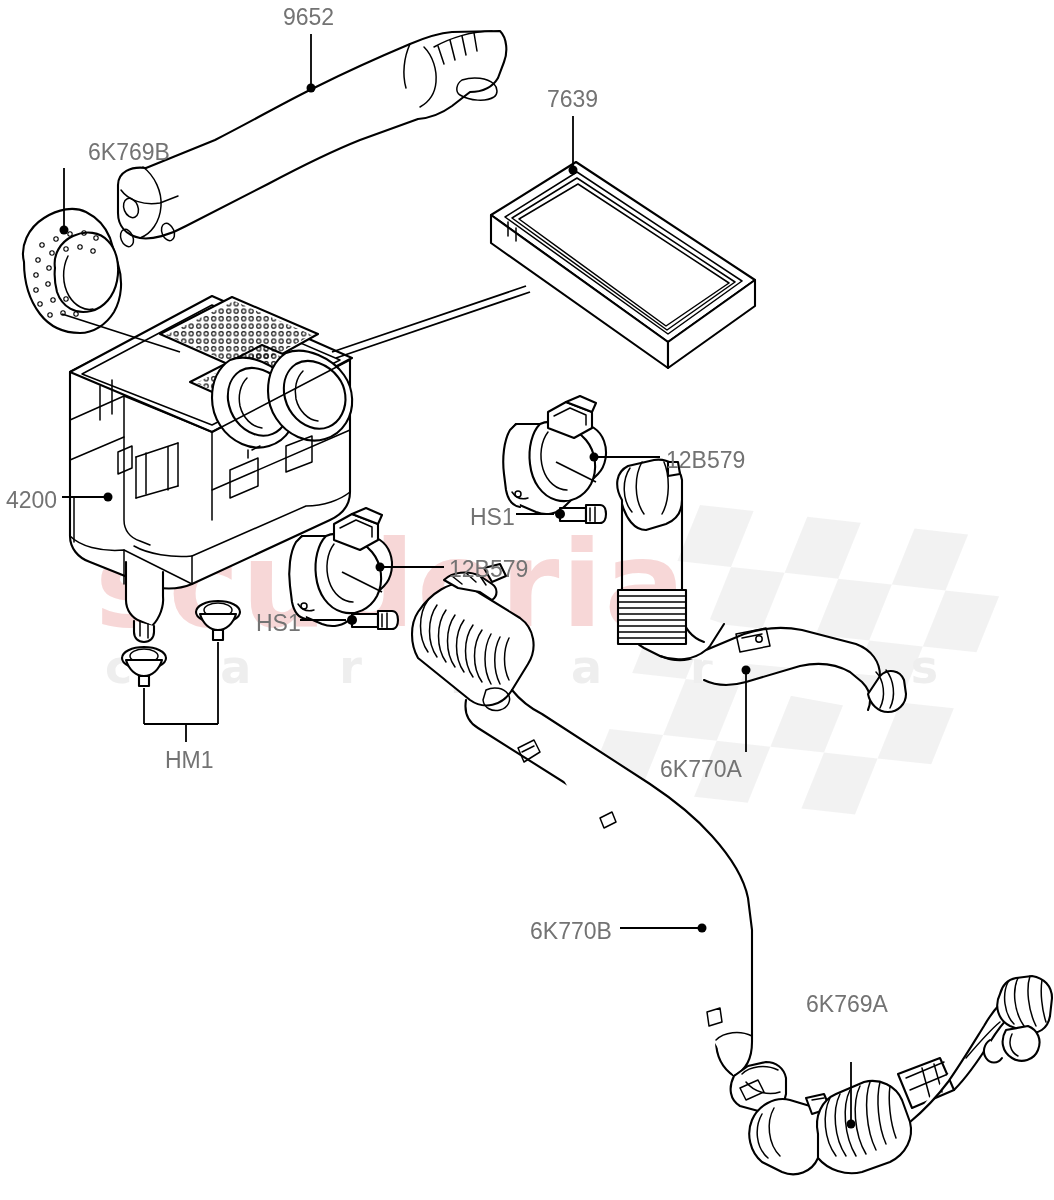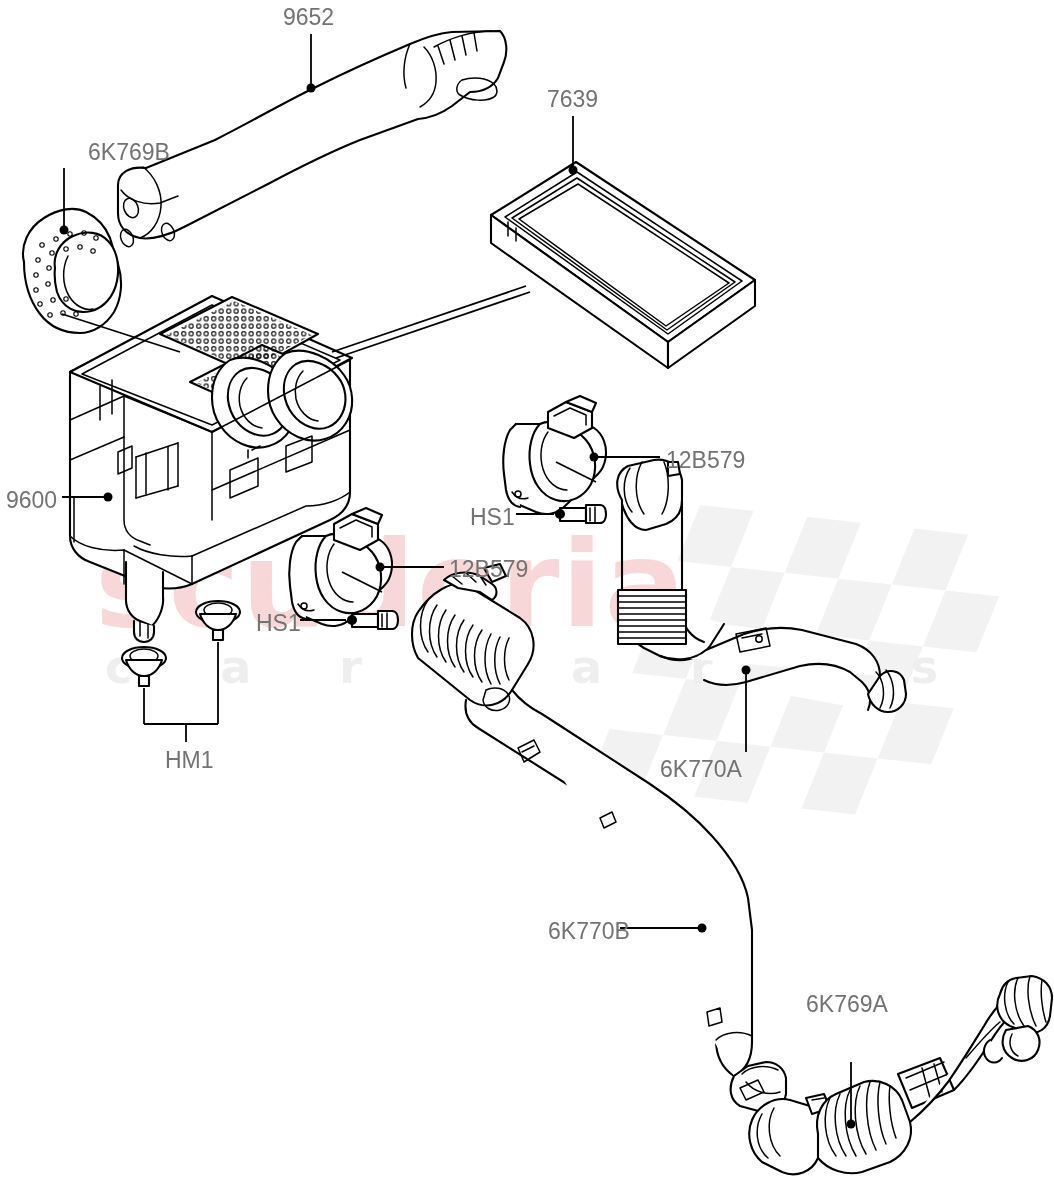--- a/index.html
+++ b/index.html
@@ -444,23 +444,23 @@
       <line class="lead" x1="336" y1="358" x2="530" y2="292"></line>
       <line class="lead" x1="332" y1="352" x2="526" y2="286"></line>
 
       <line class="lead" x1="62" y1="314" x2="180" y2="352"></line>
     </g>
   </svg>
 
   <div class="lbl" style="left:283px;top:4px;">9652</div>
   <div class="lbl" style="left:42px;top:139px;margin-left:46px;">6K769B</div>
   <div class="lbl" style="left:547px;top:86px;">7639</div>
-  <div class="lbl" style="left:6px;top:487px;">9600</div>
+  <div class="lbl" style="left:6px;top:487px;">4200</div>
   <div class="lbl" style="left:666px;top:447px;">12B579</div>
   <div class="lbl" style="left:470px;top:504px;">HS1</div>
   <div class="lbl" style="left:449px;top:556px;">12B579</div>
   <div class="lbl" style="left:256px;top:610px;">HS1</div>
   <div class="lbl" style="left:165px;top:747px;">HM1</div>
   <div class="lbl" style="left:660px;top:756px;">6K770A</div>
-  <div class="lbl" style="left:548px;top:918px;">6K770B</div>
+  <div class="lbl" style="left:530px;top:918px;">6K770B</div>
   <div class="lbl" style="left:806px;top:991px;">6K769A</div>
 
 </div>
 
 </body></html>

